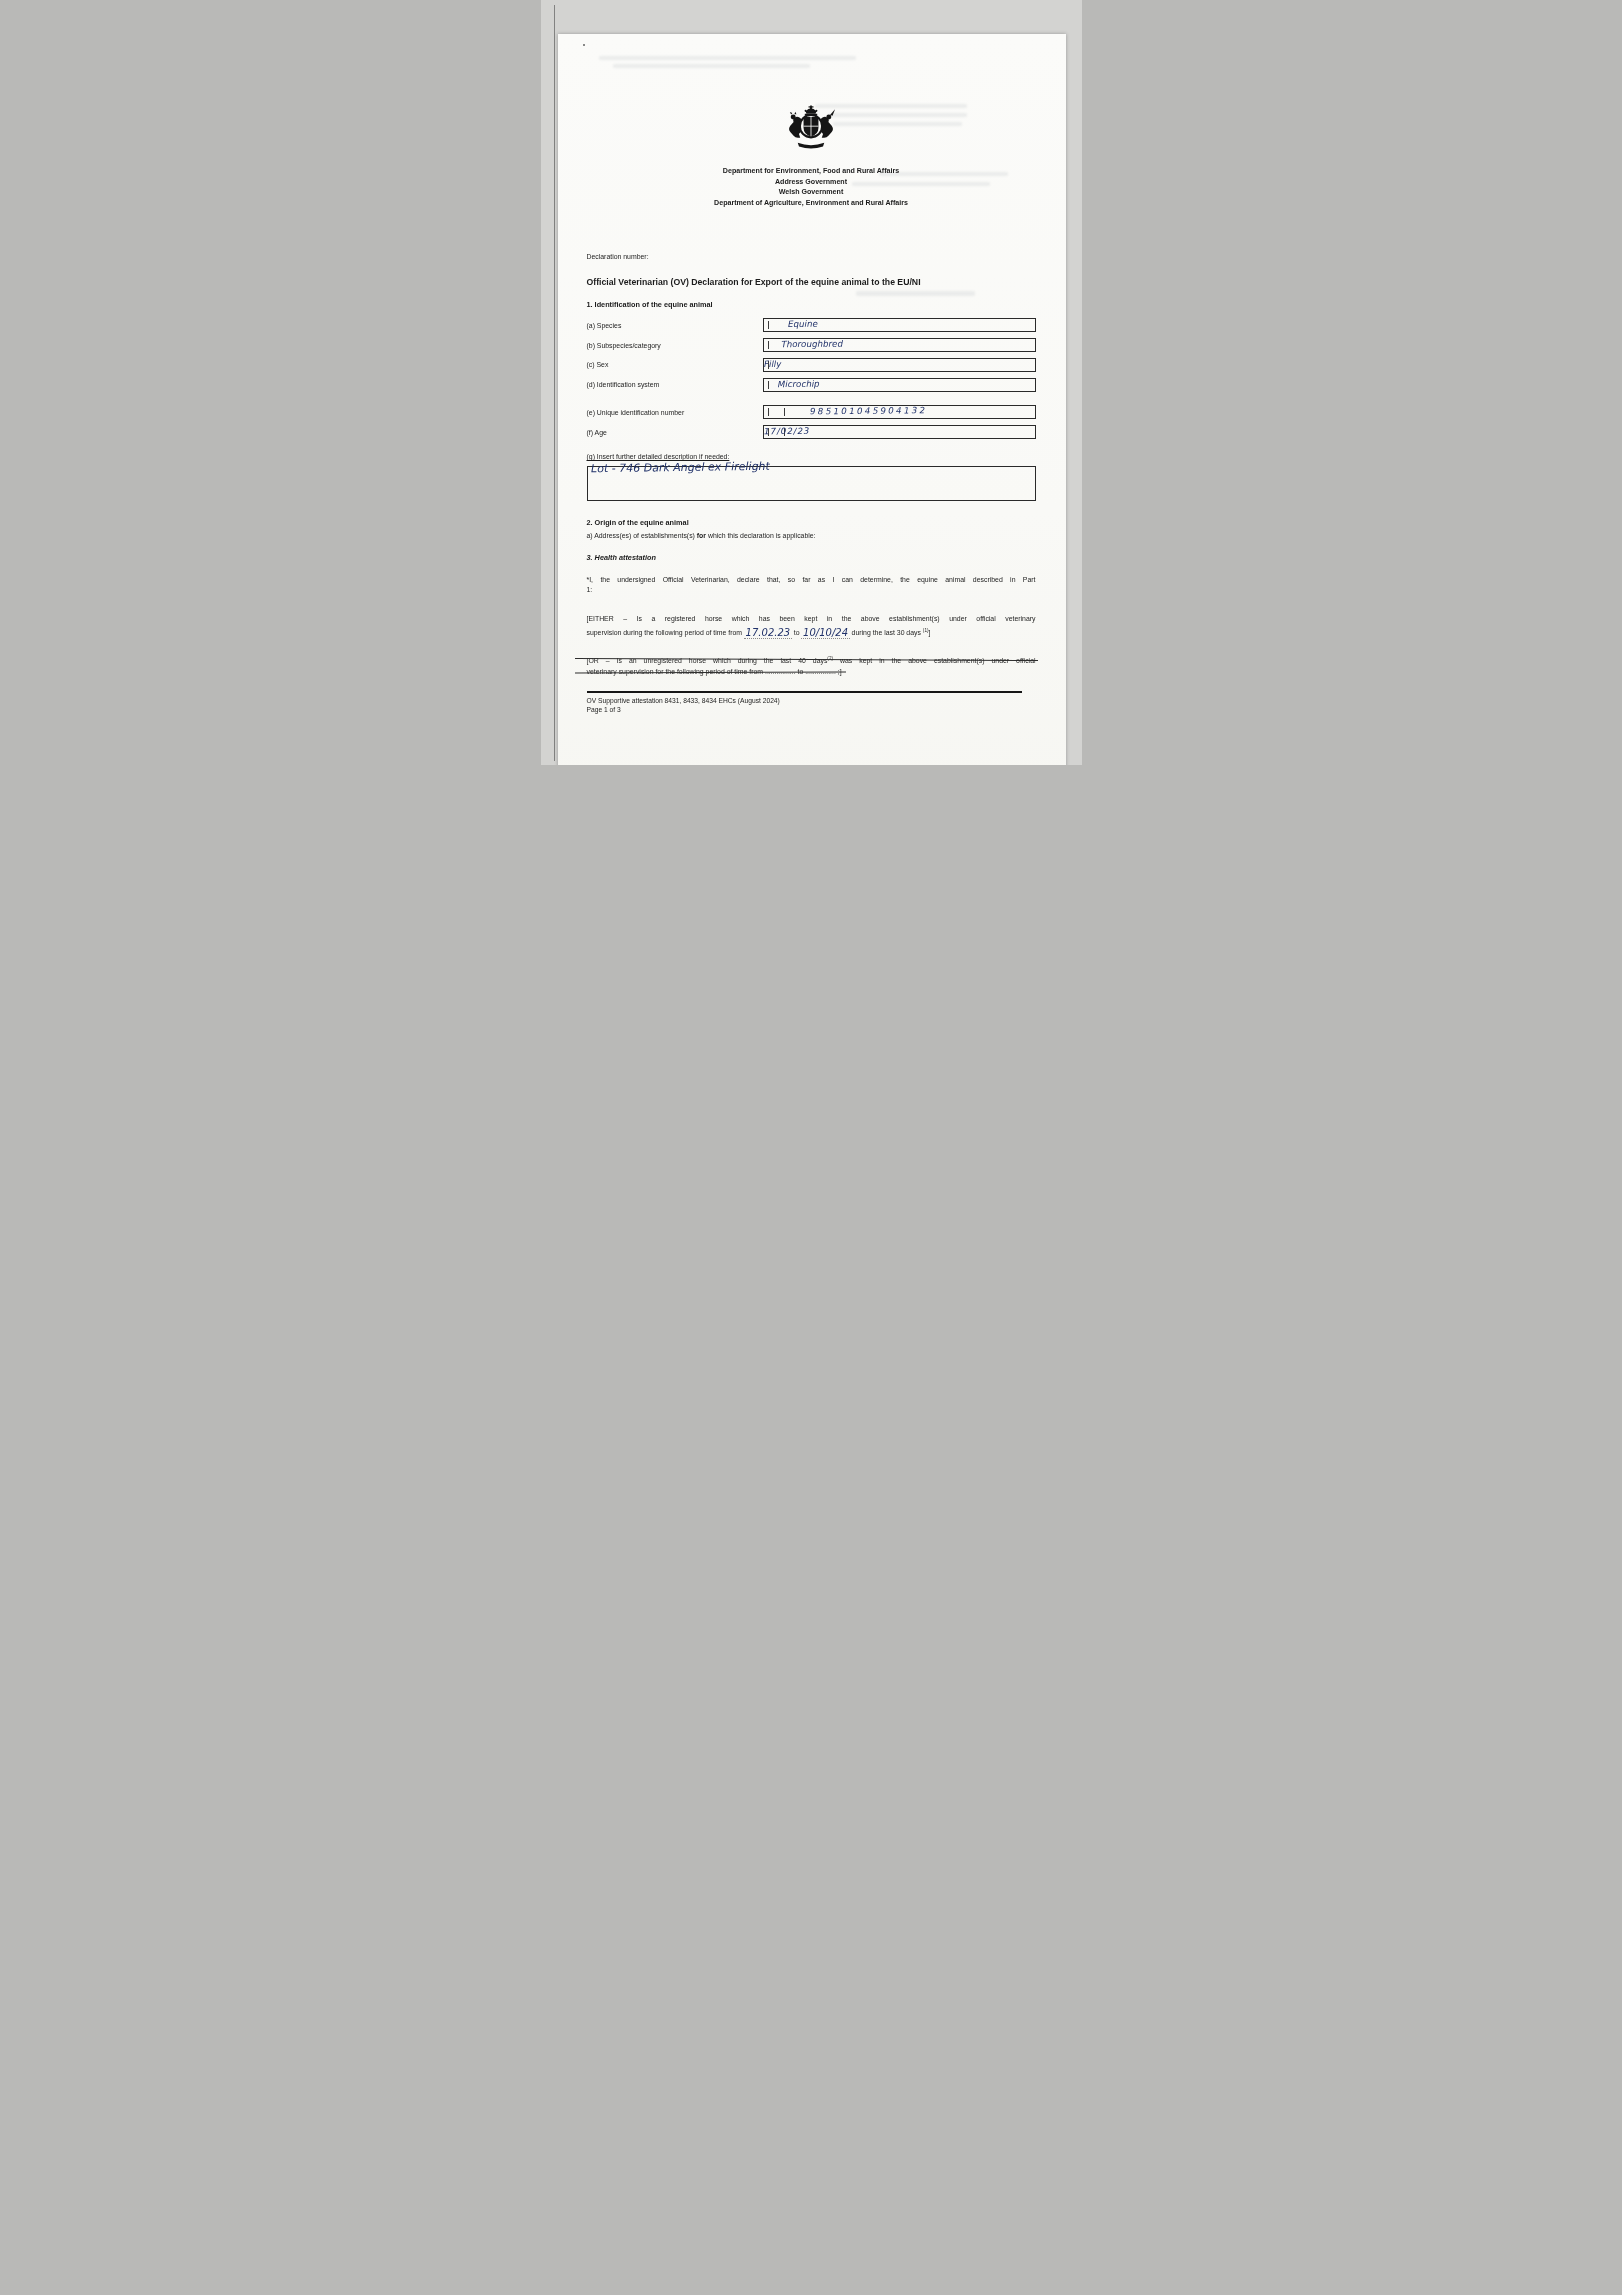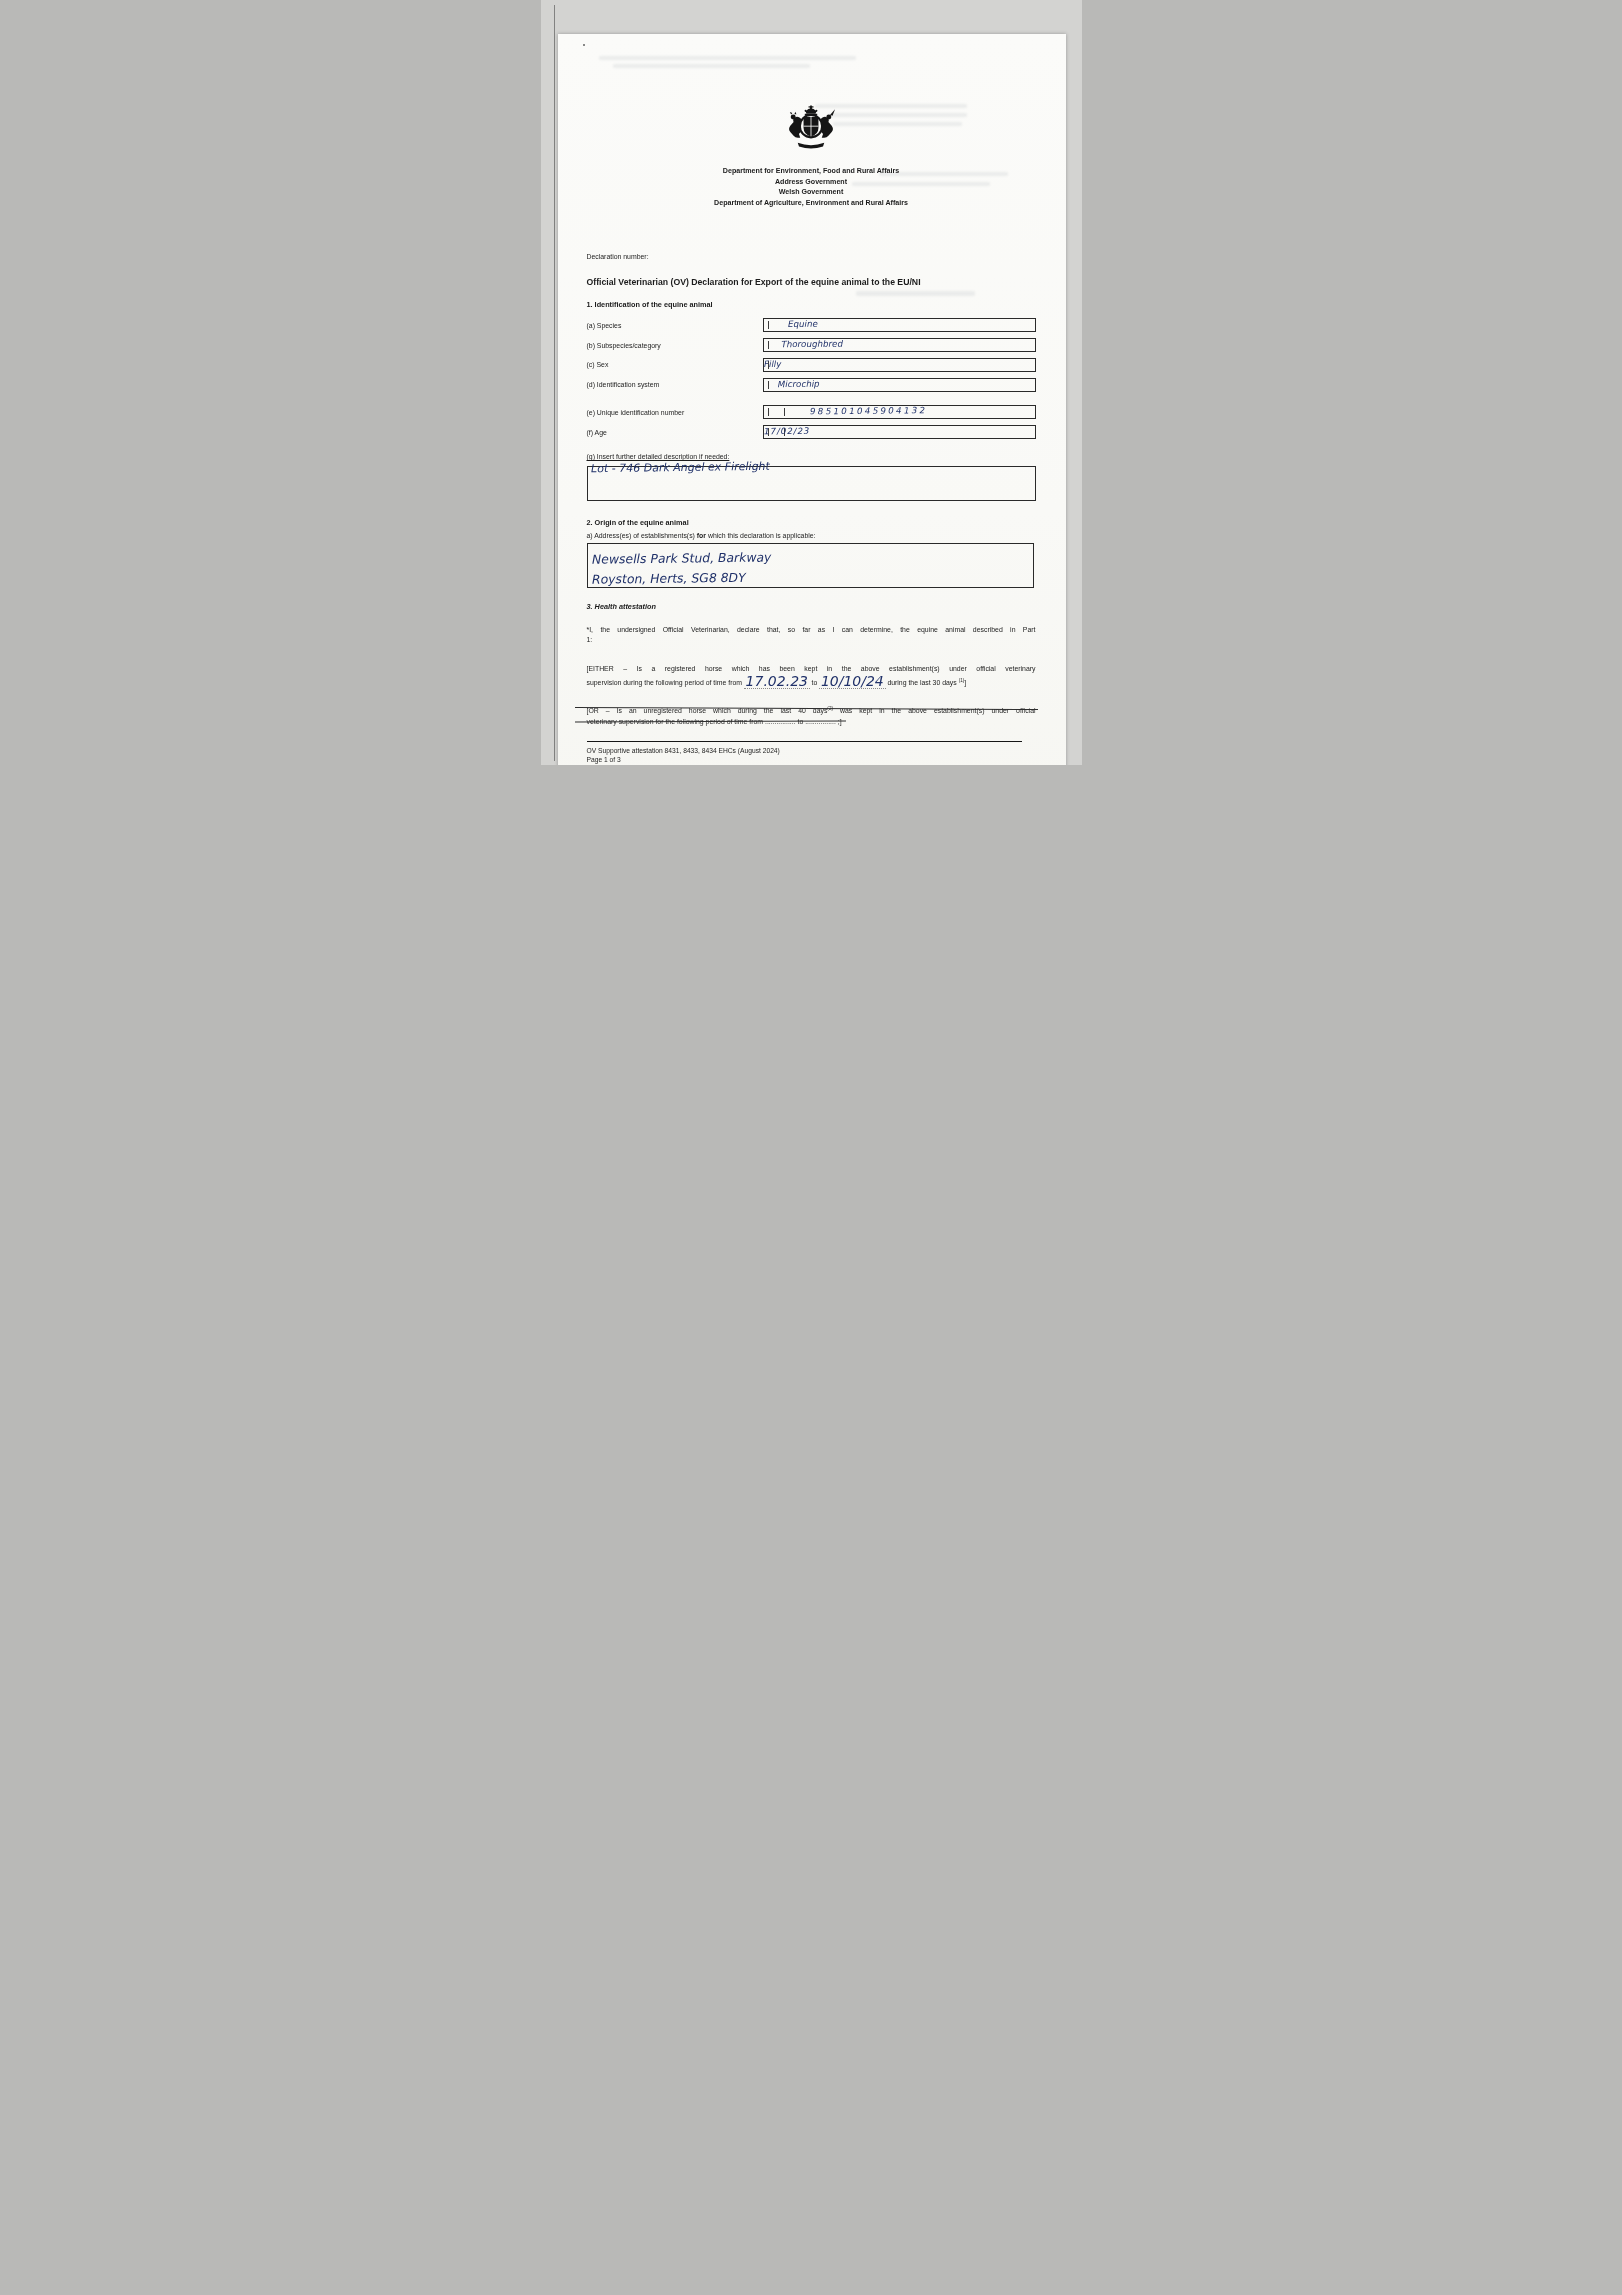--- a/index.html
+++ b/index.html
@@ -57,21 +57,21 @@
   .addr-label b { font-weight:bold; }
   .addr-box { margin-top:4.6px; width:447px; height:45px; border:0.9px solid #2a2a2a; padding:2.8px 4.6px; box-sizing:border-box; }
   .addr-line { font-size:12.4px; line-height:20px; white-space:nowrap; transform:rotate(-0.7deg); }
 
   .s3-heading { margin-top:14.2px;font-style:italic; }
   .para { font-size:6.9px; line-height:10px; }
   .intro { margin-top:13.3px; }
   .jline { text-align:justify; text-align-last:justify; }
   .either { margin-top:18.4px; line-height:12px; }
   .dotline { display:inline-block; border-bottom:0.9px dotted #8a8a8a; padding:0 1.8px; margin:0 1.8px; line-height:9.2px; }
-  .date-hand { font-size:14px; position:relative; top:0.5px; white-space:nowrap; }
+  .date-hand { font-size:10px; position:relative; top:0.5px; white-space:nowrap; }
   sup { font-size:4.6px; }
 
   .or-para { margin-top:13.3px; line-height:11px; color:#262626; }
   .struck1 { position:relative; display:block; }
   .struck1::after { content:""; position:absolute; left:-12px; right:-1.8px; top:5.5px; border-top:1.1px solid #2e2e2e; transform:rotate(0.25deg); }
   .struck2-wrap { display:block; }
   .struck2 { position:relative; display:inline-block; }
   .struck2::after { content:""; position:absolute; left:-12px; right:-3.7px; top:5.5px; border-top:1.1px solid #2e2e2e; transform:rotate(-0.2deg); }
 
   .footer-rule { margin-top:13.8px; width:435px; height:1.4px; background:#161616; }
@@ -182,24 +182,20 @@
         </div>
       </div>
 
       <div class="g-label">(g) Insert further detailed description if needed:</div>
       <div class="g-box">
         <span class="hand g-val">Lot - 746   Dark Angel ex Firelight</span>
       </div>
 
       <div class="sec-heading s2-heading">2. Origin of the equine animal</div>
       <div class="addr-label"><span>a) Address(es) of establishments(s) </span><b>for</b><span> which this declaration is applicable:</span></div>
-      <div class="addr-box">
-        <div class="hand addr-line">Newsells Park Stud, Barkway</div>
-        <div class="hand addr-line">Royston, Herts, SG8 8DY</div>
-      </div>
 
       <div class="sec-heading s3-heading">3. Health attestation</div>
 
       <div class="para intro">
         <div class="jline">*I, the undersigned Official Veterinarian, declare that, so far as I can determine, the equine animal described in Part</div>
         <div>1:</div>
       </div>
 
       <div class="para either">
         <div class="jline">[EITHER – Is a registered horse which has been kept in the above establishment(s) under official veterinary</div>

